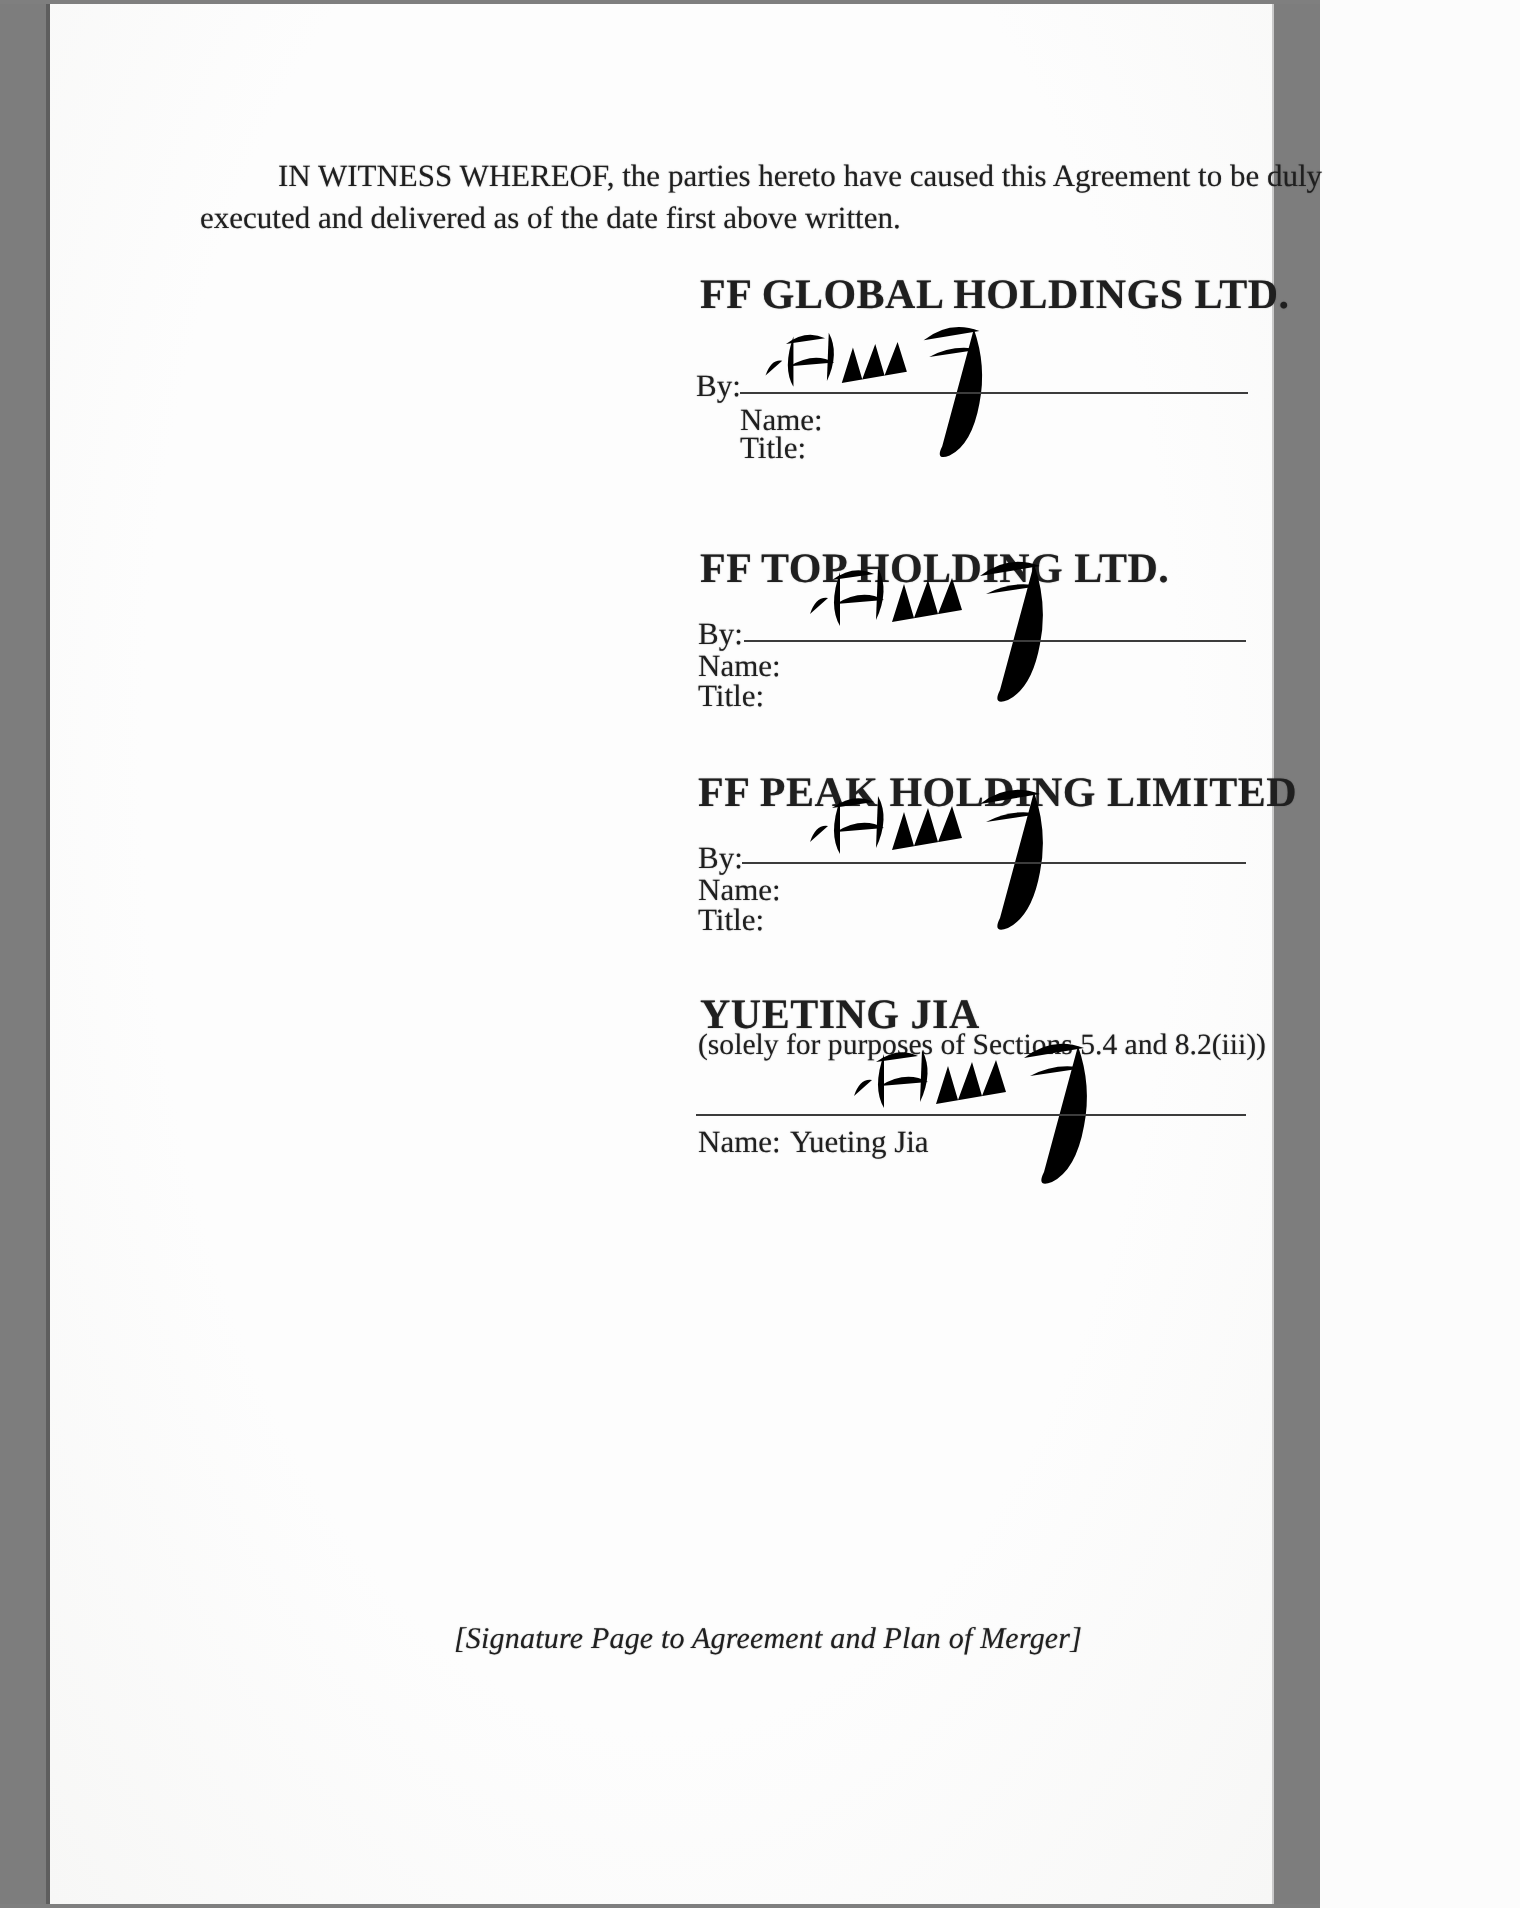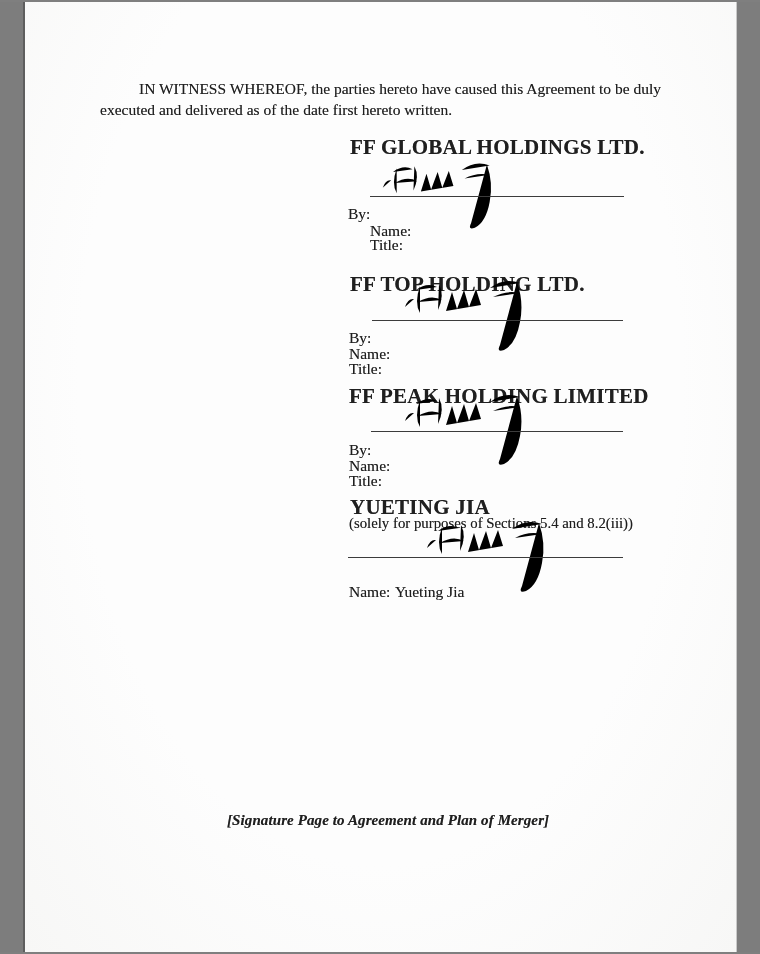--- a/index.html
+++ b/index.html
@@ -4,21 +4,21 @@
 <style>
   html, body { margin: 0; padding: 0; }
   body {
     width: 760px; height: 954px;
     background: #fcfcfc;
     font-family: "Liberation Serif", "DejaVu Serif", serif;
     color: #1c1c1c;
     overflow: hidden;
     position: relative;
   }
-  .viewport { position: absolute; inset: 0; width: 760px; height: 954px; }
+  .viewport { position: absolute; inset: 0; width: 660px; height: 954px; }
 
   
   .margin-bar { position: absolute; top: 0; bottom: 0; background: #7d7d7d; }
   .margin-left  { left: 0; width: 23px; }
   .margin-right { right: 0; width: 23px; }
   .edge-line { position: absolute; top: 0; bottom: 0; width: 2px; }
   .edge-left  { left: 23px; background: #5e5e5e; }
   .edge-right { right: 23px; background: #c9c9c9; width: 1px; }
   .strip { position: absolute; left: 0; right: 0; height: 2px; background: #7f7f7f; }
   .strip-top { top: 0; }
@@ -39,21 +39,21 @@
   }
   .para-line { width: 540px; }
   .indent { padding-left: 39px; }
 
   .heading {
     font-weight: bold;
     font-size: 21px;
     letter-spacing: 0.25px;
   }
   .subheading { font-size: 14.8px; }
-  .label { font-size: 15.5px; margin-top: 20px; }
+  .label { font-size: 15.5px; }
 
   .sig-line {
     position: absolute;
     height: 0;
     border-top: 1.6px solid #3c3c3c;
   }
 
   .sig-svg { position: absolute; overflow: visible; }
 
   .footer-caption {
@@ -70,21 +70,21 @@
   <div class="paper"></div>
 
   <div class="margin-bar margin-left"></div>
   <div class="margin-bar margin-right"></div>
   <div class="edge-line edge-left"></div>
   <div class="edge-line edge-right"></div>
   <div class="strip strip-top"></div>
   <div class="strip strip-bottom"></div>
 
   <div class="txt para-line indent" style="left:100px; top:78px;">IN WITNESS WHEREOF, the parties hereto have caused this Agreement to be duly</div>
-  <div class="txt para-line" style="left:100px; top:99px;">executed and delivered as of the date first hereto written.</div>
+  <div class="txt para-line" style="left:100px; top:99px;">executed and delivered as of the date first above written.</div>
 
   <svg width="0" height="0" style="position:absolute" aria-hidden="true">
     <defs>
       <g id="sig-glyph">
         <path d="M7,32 q3,-9 9,-8"></path>
         <path d="M18,15 q11,-8 21,-3"></path>
         <path d="M22,11 q-6,17 0,27"></path>
         <path d="M33,11 l-5,24"></path>
         <path d="M41,9 q6,11 -1,26"></path>
         <path d="M20,27 q13,-8 24,-2"></path>
@@ -134,15 +134,15 @@
   <div class="txt subheading" style="left:349px; top:513px;">(solely for purposes of Sections 5.4 and 8.2(iii))</div>
 
   <svg class="sig-svg" style="left:420px; top:516px;" width="150" height="100" viewBox="0 0 150 100">
     <use href="#sig-glyph"></use>
   </svg>
 
   <div class="sig-line" style="left:348px; top:557px; width:275px;"></div>
   <div class="txt label" style="left:349px; top:561px;">Name:</div>
   <div class="txt label" style="left:395px; top:561px;">Yueting Jia</div>
 
-  <div class="txt footer-caption" style="left:227px; top:810px;font-weight:bold;">[Signature Page to Agreement and Plan of Merger]</div>
+  <div class="txt footer-caption" style="left:227px; top:810px;">[Signature Page to Agreement and Plan of Merger]</div>
 
 </div>
 
 </body></html>

